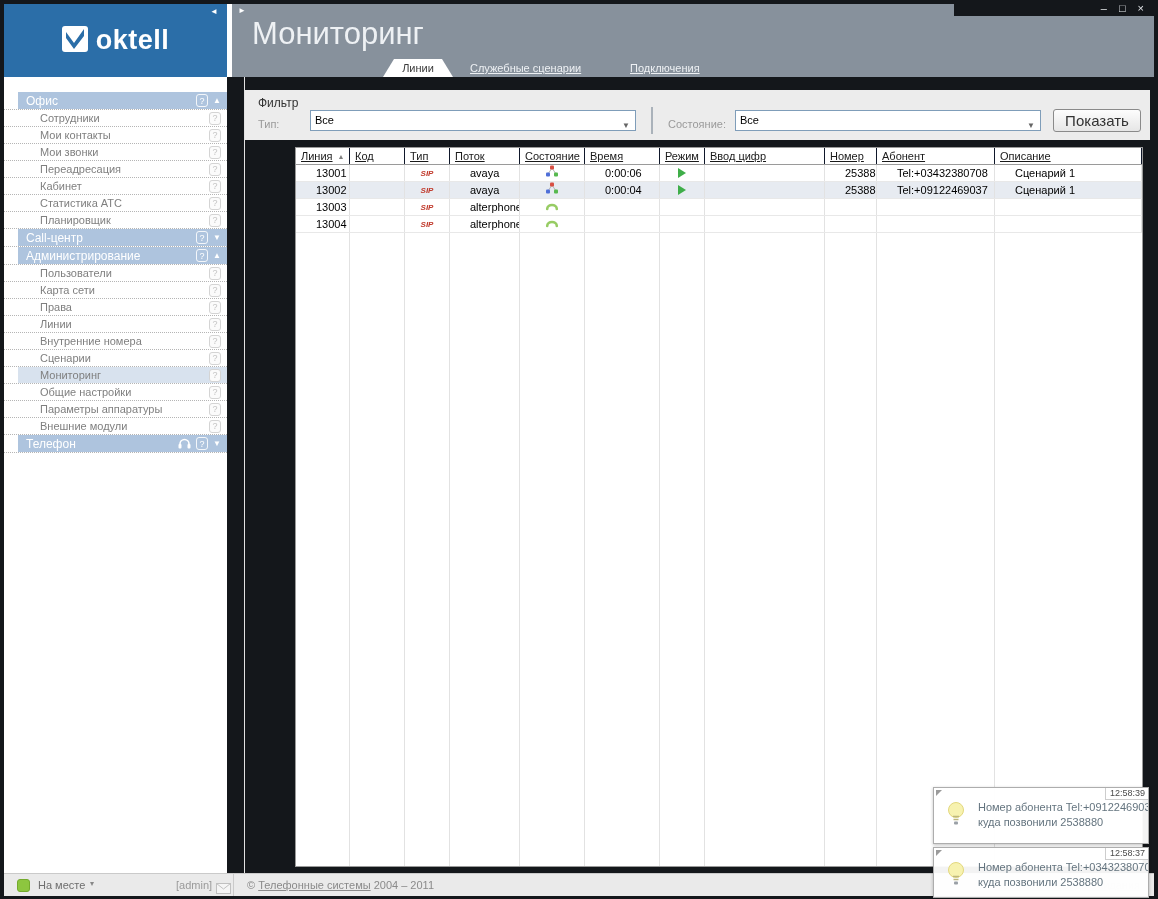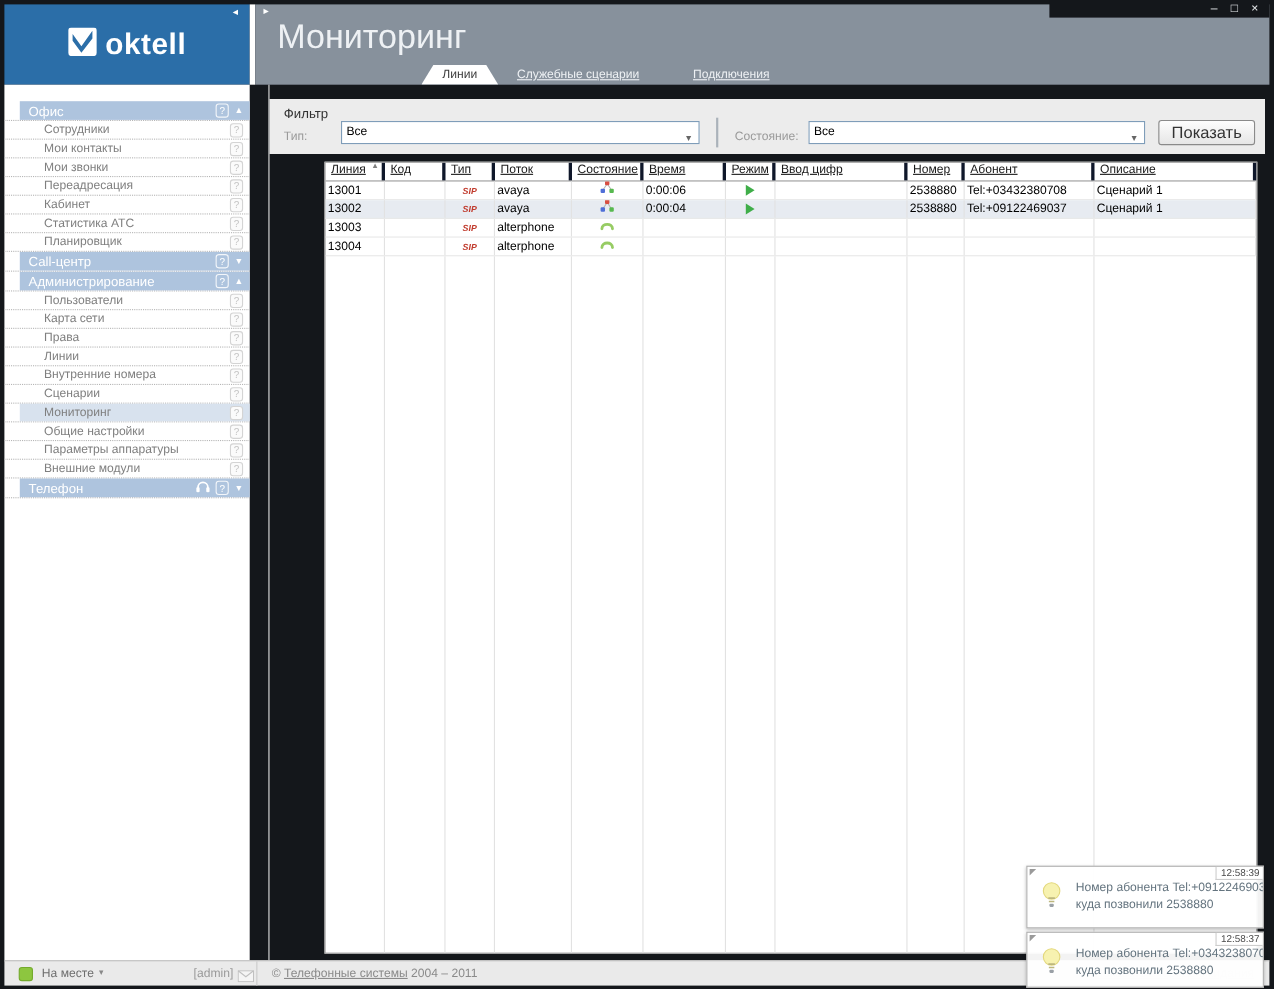--- a/index.html
+++ b/index.html
@@ -61,27 +61,27 @@
   .filter-sep { position:absolute; left:406px; top:17px; width:2px; height:27px; background:#aab2ba; }
   .show-btn { position:absolute; left:808px; top:19px; width:88px; height:23px; border:1px solid #8a8a8a;
     border-radius:3px; background:linear-gradient(#fdfdfd,#e6e6e6); font-size:15px; color:#333;
     text-align:center; line-height:21px; cursor:pointer; }
 
   
   .table { position:absolute; left:295px; top:147px; width:848px; bottom:32px;
     border:1px solid #9a9a9a; display:flex; flex-direction:column; background:#fff; }
   .trow { display:grid; grid-template-columns:54px 55px 45px 70px 65px 75px 45px 120px 52px 118px 1fr; }
   .table-header { height:17px; border-bottom:1px solid #9a9a9a; }
-  .hcell { font-size:11px; color:#1a1a1a; padding-left:5px; border-right:3px solid #0f172a;
-    display:flex; align-items:flex-start; gap:5px; overflow:hidden; white-space:nowrap; cursor:pointer; }
+  .hcell { font-size:11px; color:#1a1a1a; padding-left:5px; border-right:1px solid #0f172a;
+    display:flex; align-items:center; gap:5px; overflow:hidden; white-space:nowrap; cursor:pointer; }
   .hcell .lbl { text-decoration:underline; }
   .sort { font-size:7px; color:#808080; }
   .drow { height:17px; border-bottom:1px solid #e8e8e8; cursor:pointer; }
   .drow.shaded { background:#e7ebf1; }
-  .dcell { font-size:11px; color:#000; padding-left:2px; line-height:15px; border-right:1px solid #e2e2e2;
+  .dcell { font-size:11px; color:#000; padding-left:20px; line-height:15px; border-right:1px solid #e2e2e2;
     overflow:hidden; white-space:nowrap; display:flex; align-items:center; }
   .dcell.center { justify-content:center; padding-left:0; }
   .type-cell { font-size:8px; font-style:italic; font-weight:bold; }
   .type-cell.sip { color:#c0392b; } .type-cell.usb { color:#3a5fc8; }
   .filler { flex:1; } .fcell { border-right:1px solid #e2e2e2; }
   .play-tri { width:0; height:0; border-left:8px solid #3fae49;
     border-top:5px solid transparent; border-bottom:5px solid transparent; }
 
   
   .statusbar { position:absolute; left:4px; right:4px; bottom:3px; height:23px;

